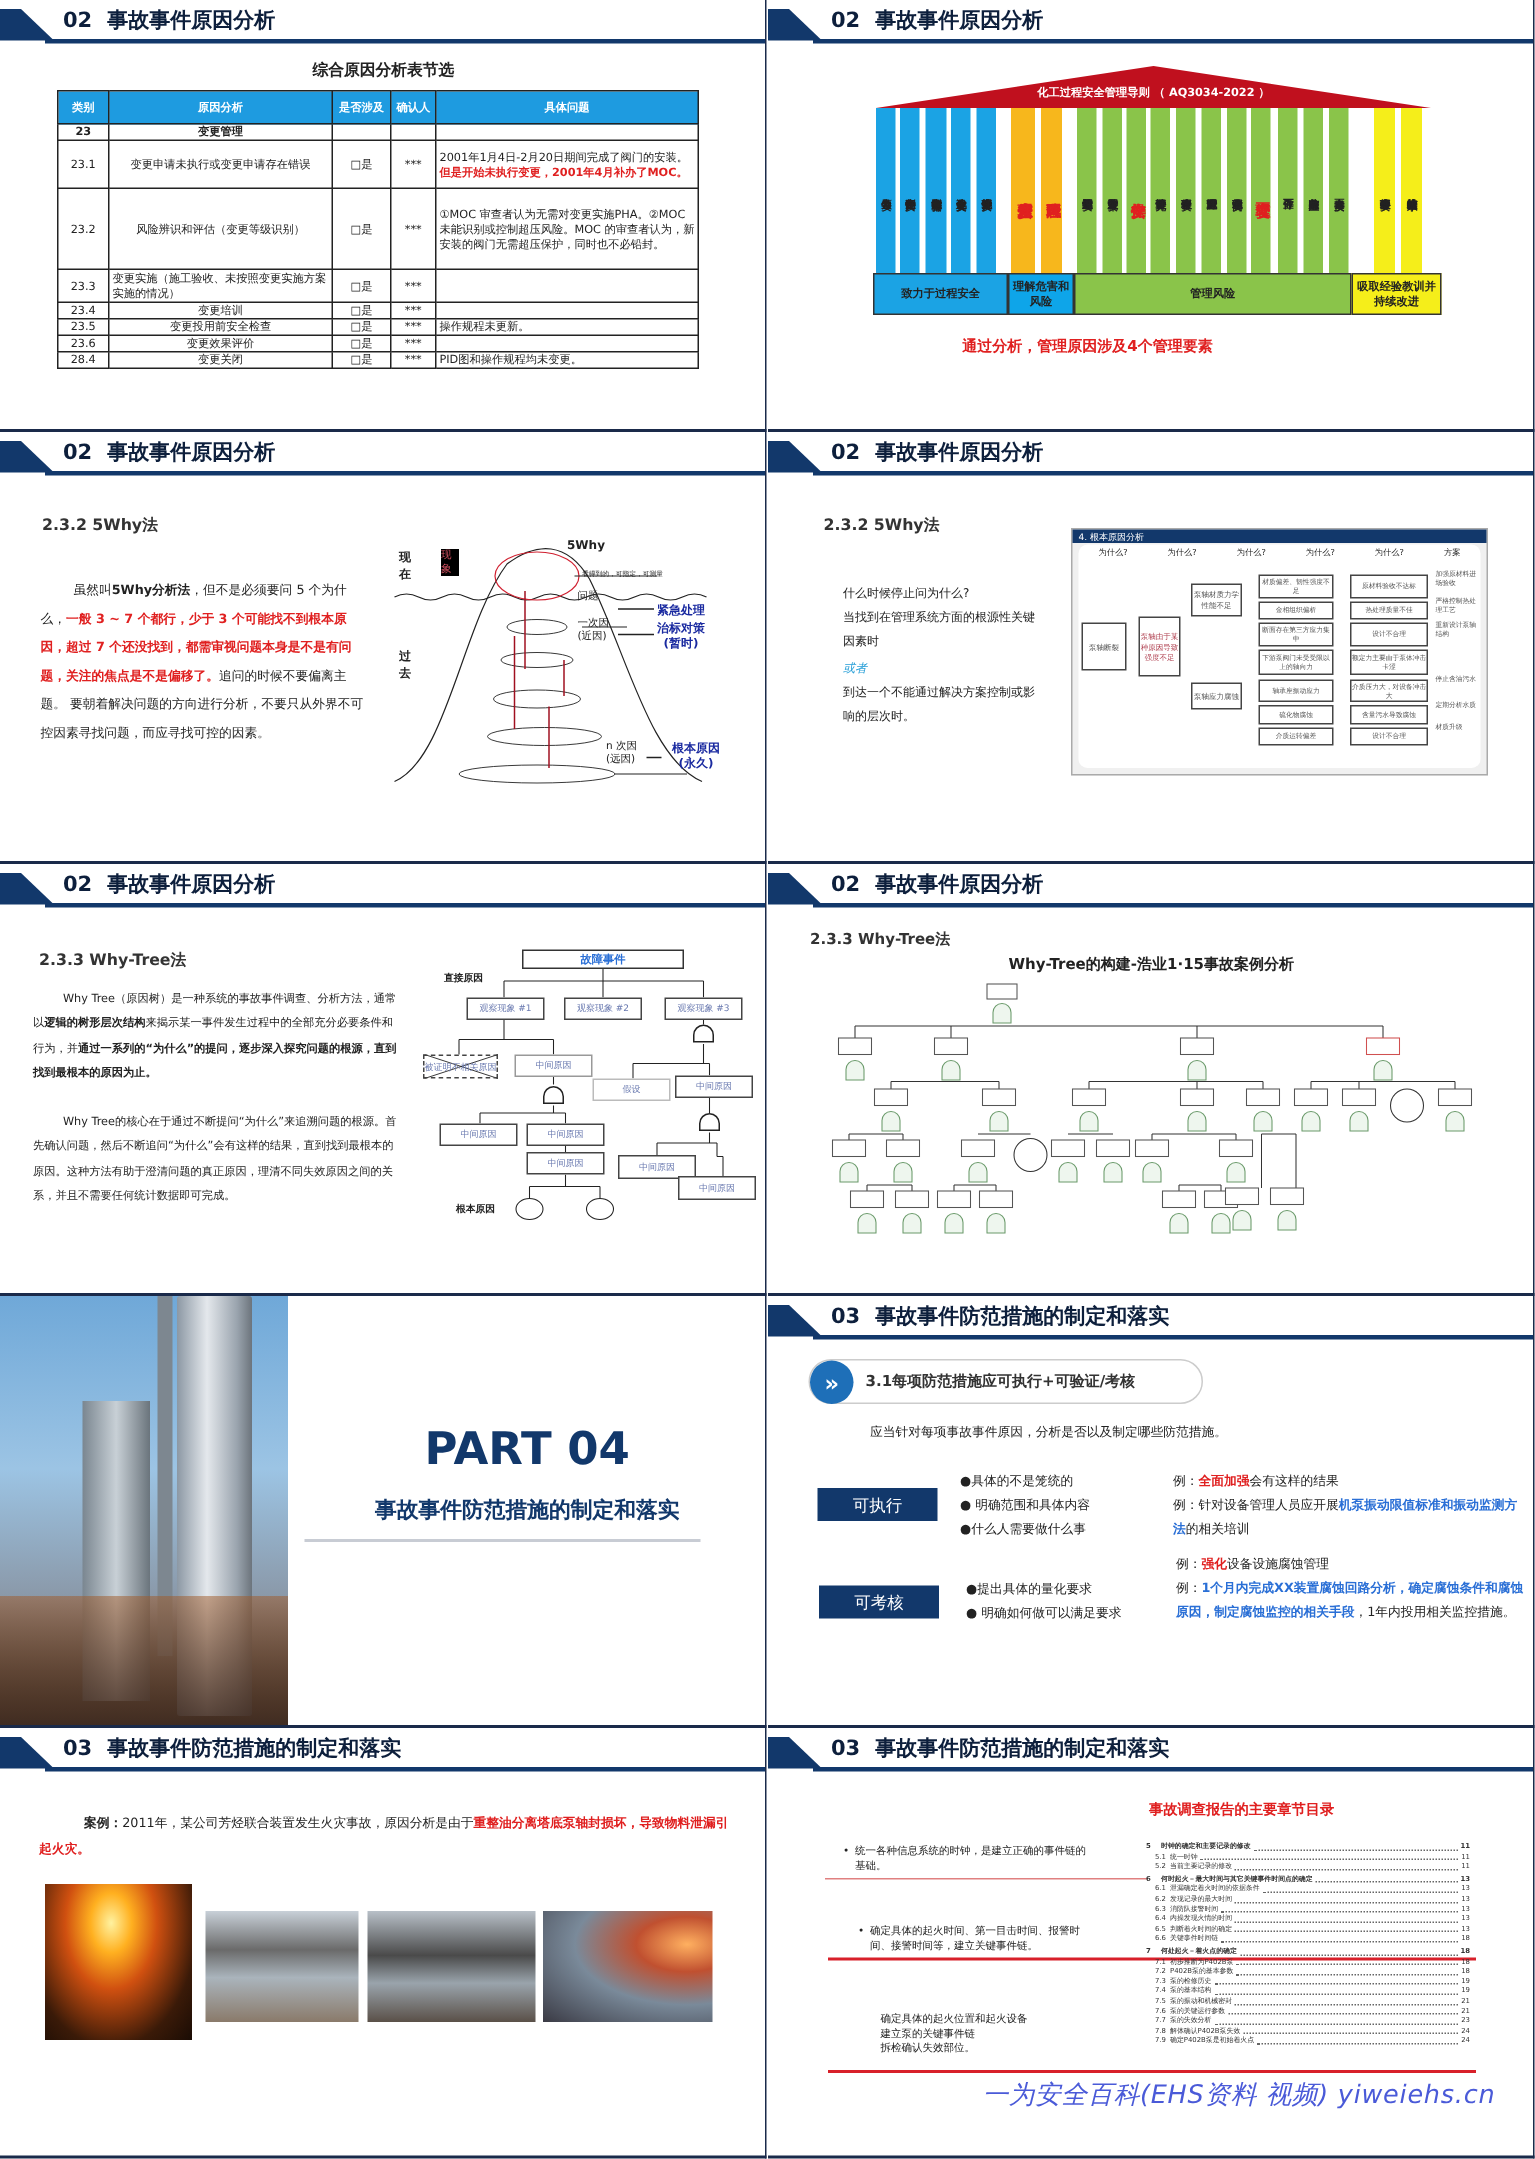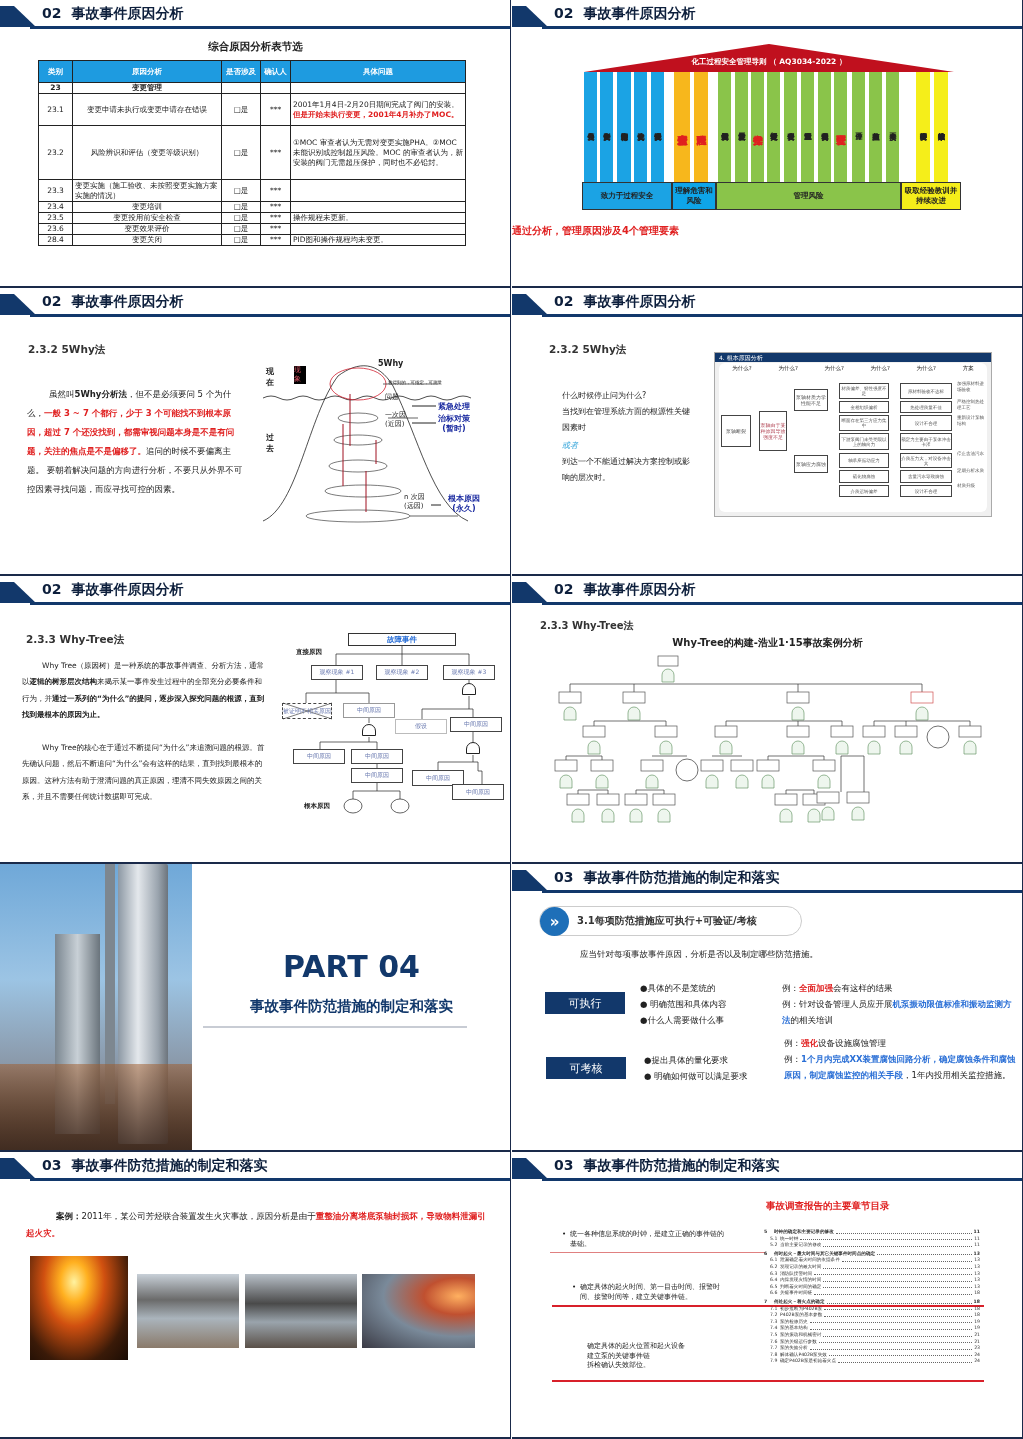--- a/index.html
+++ b/index.html
@@ -146,21 +146,21 @@
         <div class="pillar" style="left: 340px; width: 13px; background: rgb(138, 196, 74);">作业许可</div>
         <div class="pillar" style="left: 357px; width: 13px; background: rgb(138, 196, 74);">应急准备与响应</div>
         <div class="pillar" style="left: 374px; width: 13px; background: rgb(138, 196, 74);">本质更安全</div>
         <div class="pillar" style="left: 404px; width: 14px; background: rgb(245, 238, 26);">安全事故事件管理</div>
         <div class="pillar" style="left: 422px; width: 14px; background: rgb(245, 238, 26);">体系审核与持续改进</div>
       </div>
   <div class="base" style="left:70px;width:90px;background:#1ba3e4">致力于过程安全</div>
   <div class="base" style="left:160px;width:44px;background:#0ea5e9">理解危害和风险</div>
   <div class="base" style="left:204px;width:185px;background:#8ac44a">管理风险</div>
   <div class="base" style="left:389px;width:60px;background:#f5ee1a">吸取经验教训并持续改进</div>
-  <div class="abs" style="left:0;width:426px;top:224px;font-size:10px;font-weight:bold;color:#e02020">通过分析，管理原因涉及4个管理要素</div>
+  <div class="abs" style="left:0;width:426px;top:224px;text-align:center;font-size:10px;font-weight:bold;color:#e02020">通过分析，管理原因涉及4个管理要素</div>
 </div>
 
 <div class="slide" style="left:0;top:288px;height:288px">
   <div class="hdr">
     <div class="tri2"></div>
     <div class="tri" style="left:14px"></div>
     <div class="ttl"><span class="num">02</span><span>事故事件原因分析</span></div>
     <div class="line"></div>
   </div>
   <div class="abs sub" style="left:28px;top:55px">2.3.2 5Why法</div>
@@ -645,15 +645,16 @@
           <span style="flex: 1 1 0%; border-bottom: 1px dotted rgb(102, 102, 102); margin: 0px 2px 2px;"></span>
           <span>24</span>
         </div>
         <div style="display: flex; font-size: 4.6px; line-height: 6.6px; color: rgb(51, 51, 51); white-space: nowrap;">
           <span style="width: 16px; padding-left: 6px;">7.9</span>
           <span>确定P402B泵是初始着火点</span>
           <span style="flex: 1 1 0%; border-bottom: 1px dotted rgb(102, 102, 102); margin: 0px 2px 2px;"></span>
           <span>24</span>
         </div>
       </div>
+  <div class="abs" style="left:143px;top:233px;font-size:17px;font-style:italic;color:#4a5ad8;white-space:nowrap;letter-spacing:0.5px">一为安全百科(EHS资料 视频) yiweiehs.cn</div>
 </div>
 
 </div>
 
 </body></html>

